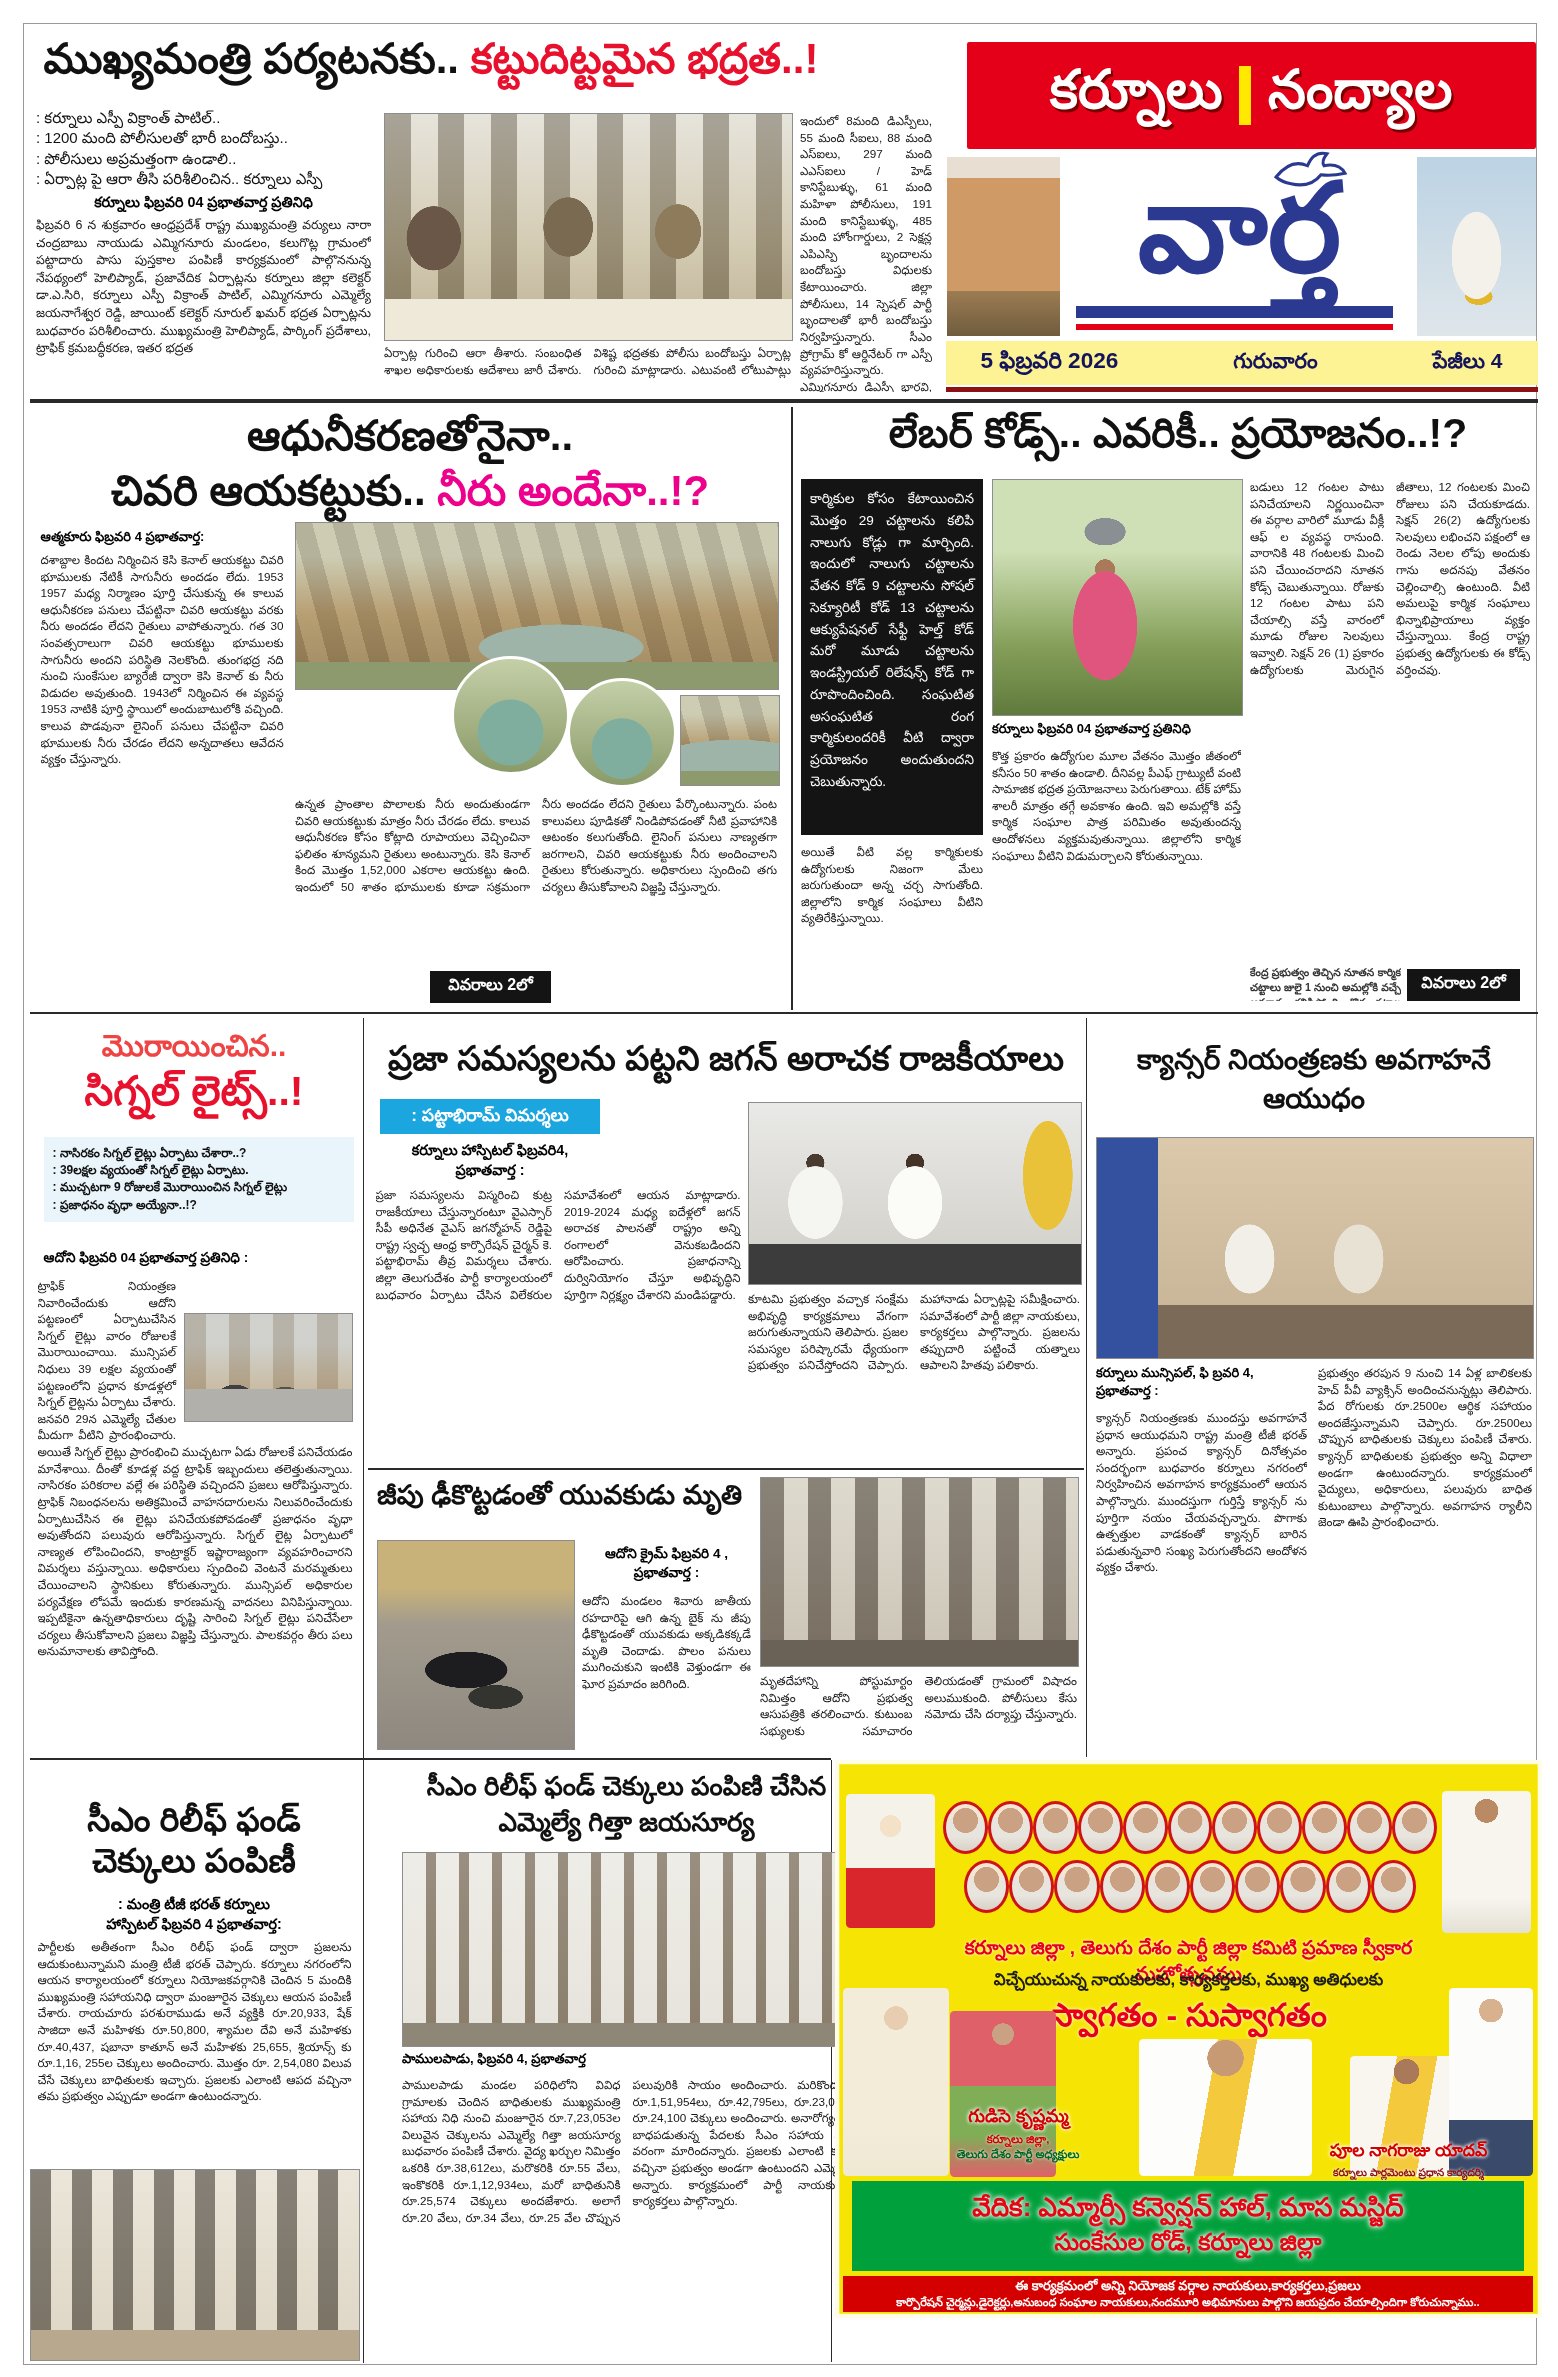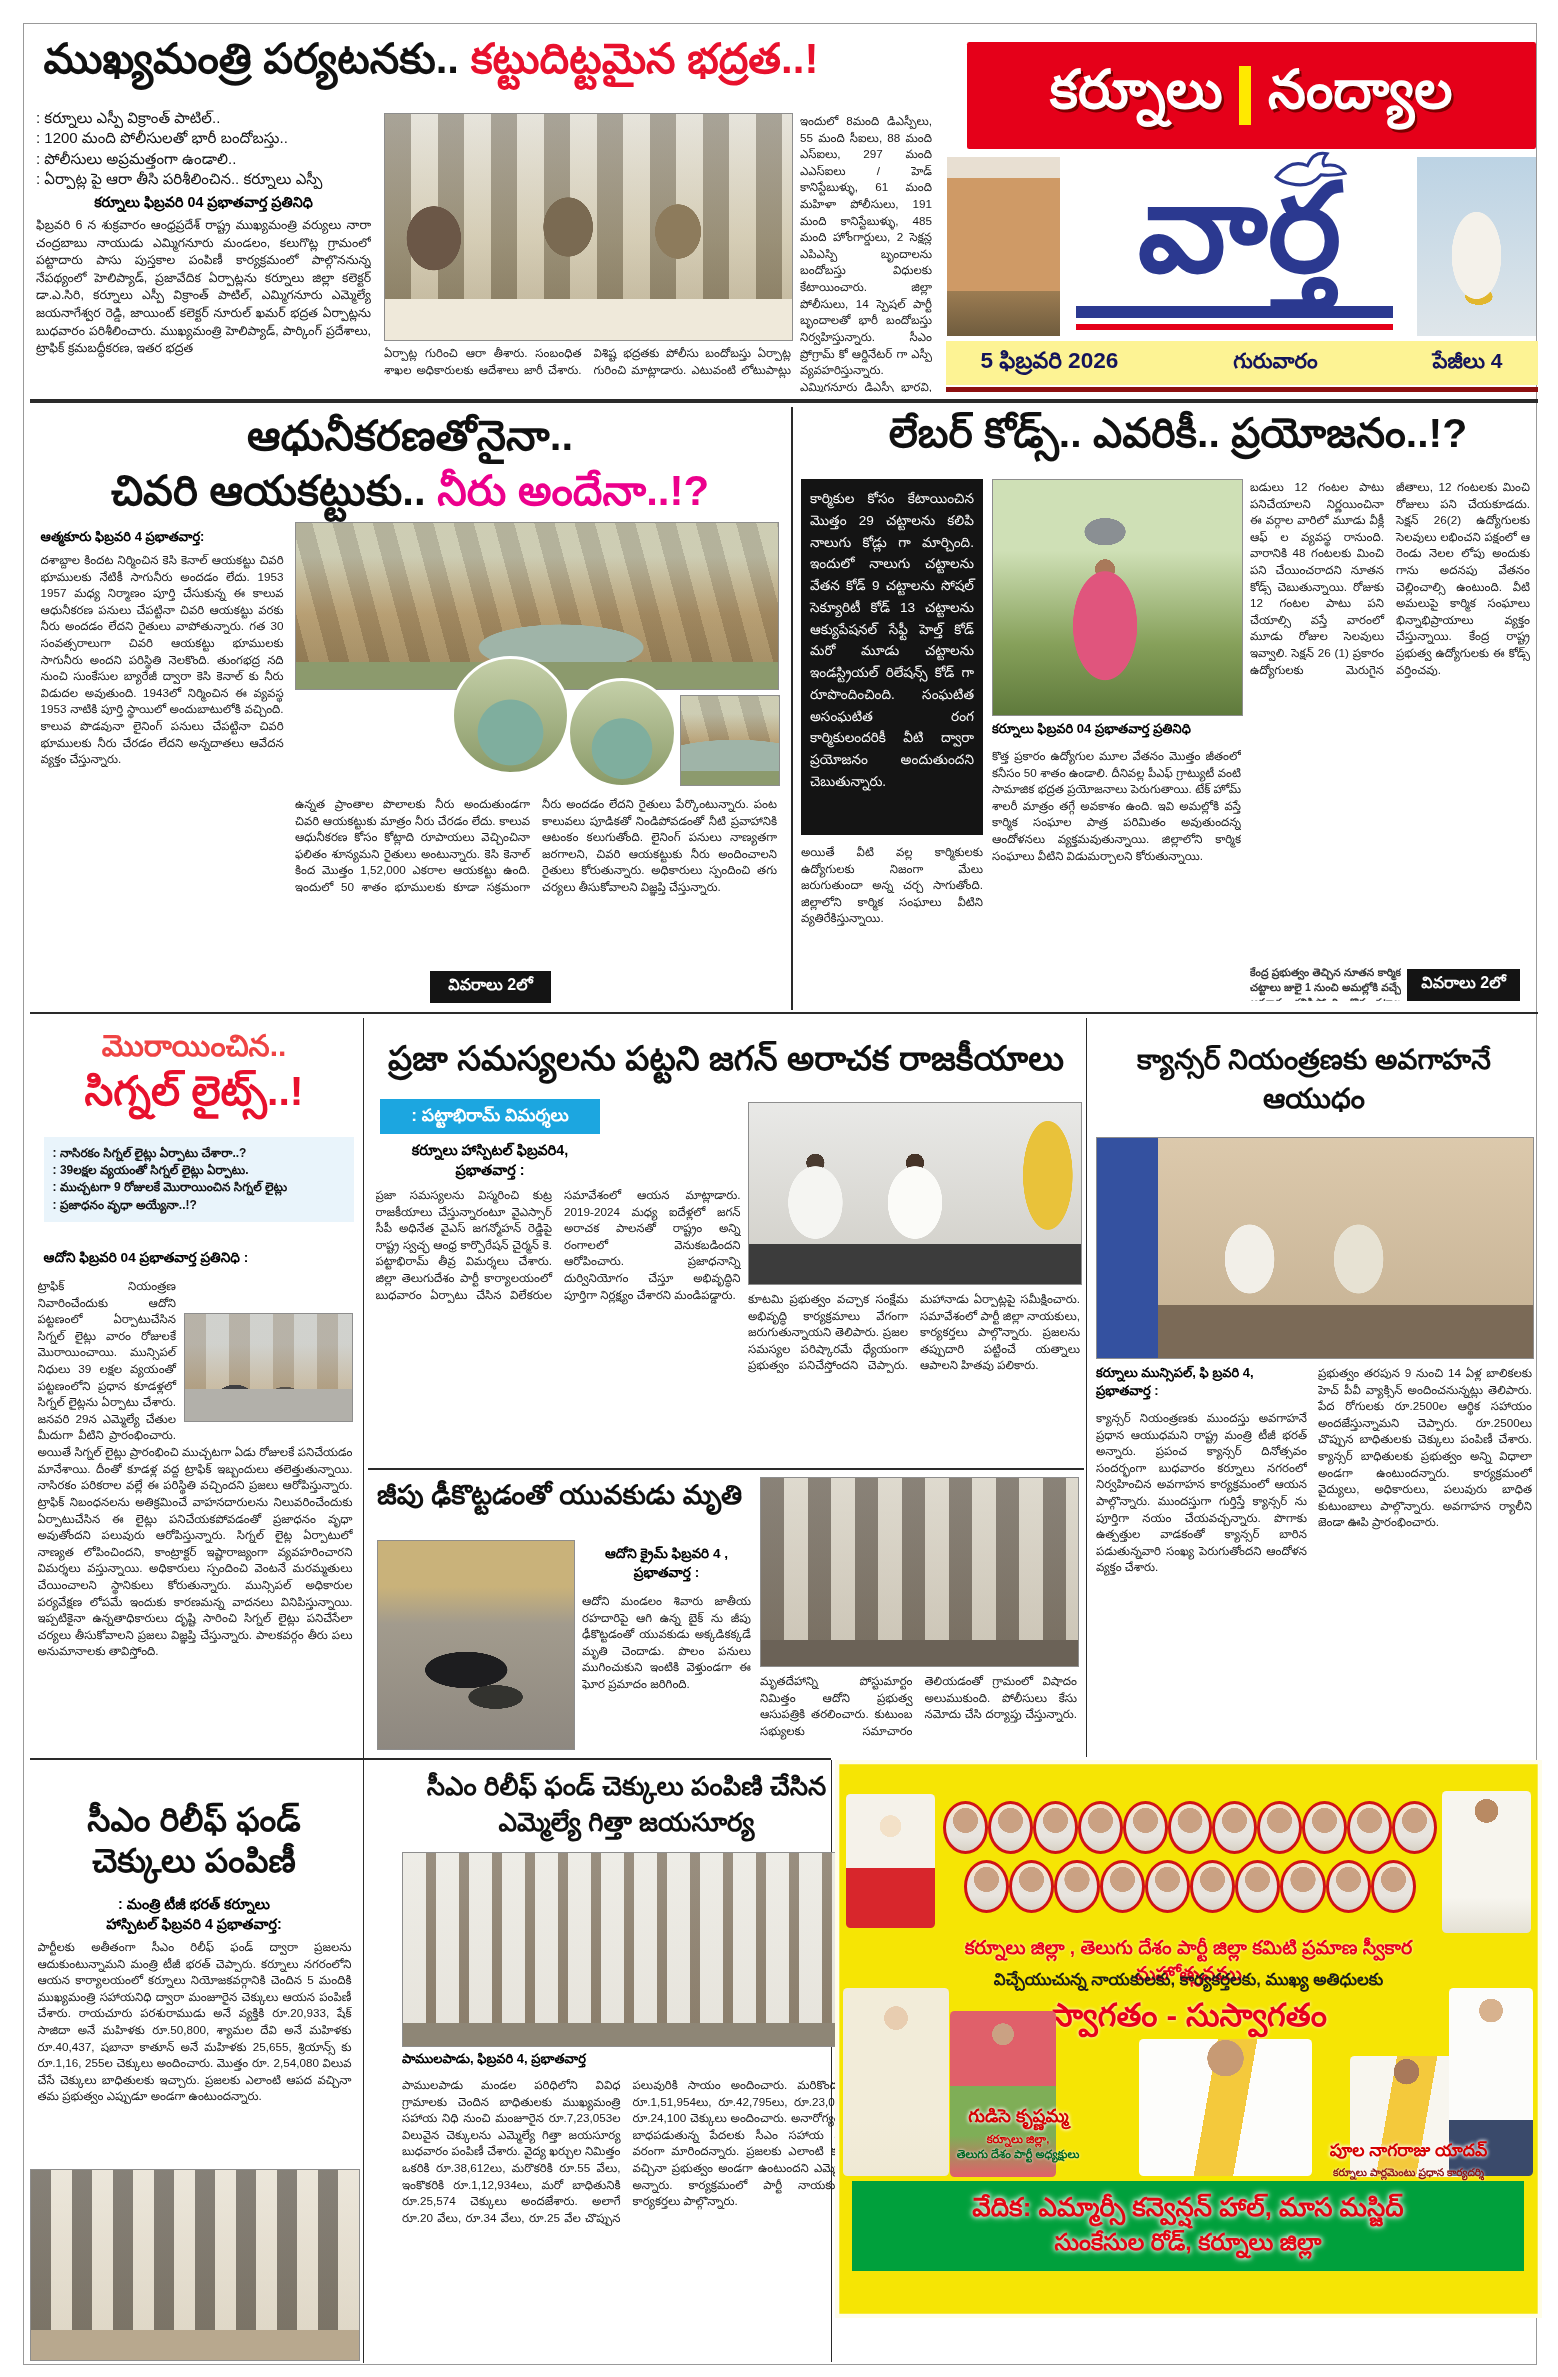--- a/index.html
+++ b/index.html
@@ -267,15 +267,19 @@
     <div class="abs ctr" style="left:98px;top:371px;width:166px;font-size:11.3px;font-weight:bold;">
       <span style="color:#d40000;text-shadow:0 0 3px #fff;">కర్నూలు జిల్లా,</span><br>
       <span style="color:#006622;text-shadow:0 0 3px #fff;">తెలుగు దేశం పార్టీ అధ్యక్షులు</span>
     </div>
     <div class="abs adname" style="left:466px;top:378px;width:211px;font-size:17.3px;">పూల నాగరాజు యాదవ్</div>
     <div class="abs ctr" style="left:466px;top:404px;width:211px;font-size:10.6px;font-weight:bold;color:#8e1111;text-shadow:0 0 3px #fff;">కర్నూలు పార్లమెంటు ప్రధాన కార్యదర్శి</div>
     <div class="abs" style="left:15px;top:419px;width:672px;height:90px;background:#00a03c;display:flex;flex-direction:column;align-items:center;justify-content:center;">
       <div class="b" style="font-size:26px;color:#e40613;text-shadow:0 0 4.5px #fff,0 0 7.5px #fff;">వేదిక: ఎమ్మార్సీ కన్వెన్షన్ హాల్, మాస మస్జిద్</div>
       <div class="b" style="font-size:23.4px;color:#e40613;text-shadow:0 0 4.5px #fff,0 0 7.5px #fff;">సుంకేసుల రోడ్, కర్నూలు జిల్లా</div>
     </div>
+    <div class="abs ctr" style="left:6px;top:514px;width:690px;height:36px;background:#d40000;color:#fff;font-weight:bold;display:flex;flex-direction:column;align-items:center;justify-content:center;">
+      <div style="font-size:13px;">ఈ కార్యక్రమంలో అన్ని నియోజక వర్గాల నాయకులు,కార్యకర్తలు,ప్రజలు</div>
+      <div style="font-size:11.3px;">కార్పొరేషన్ చైర్మన్లు,డైరెక్టర్లు,అనుబంధ సంఘాల నాయకులు,నందమూరి అభిమానులు పాల్గొని జయప్రదం చేయాల్సిందిగా కోరుచున్నాము..</div>
+    </div>
   </div>
 </div>
 
 
 </body></html>

